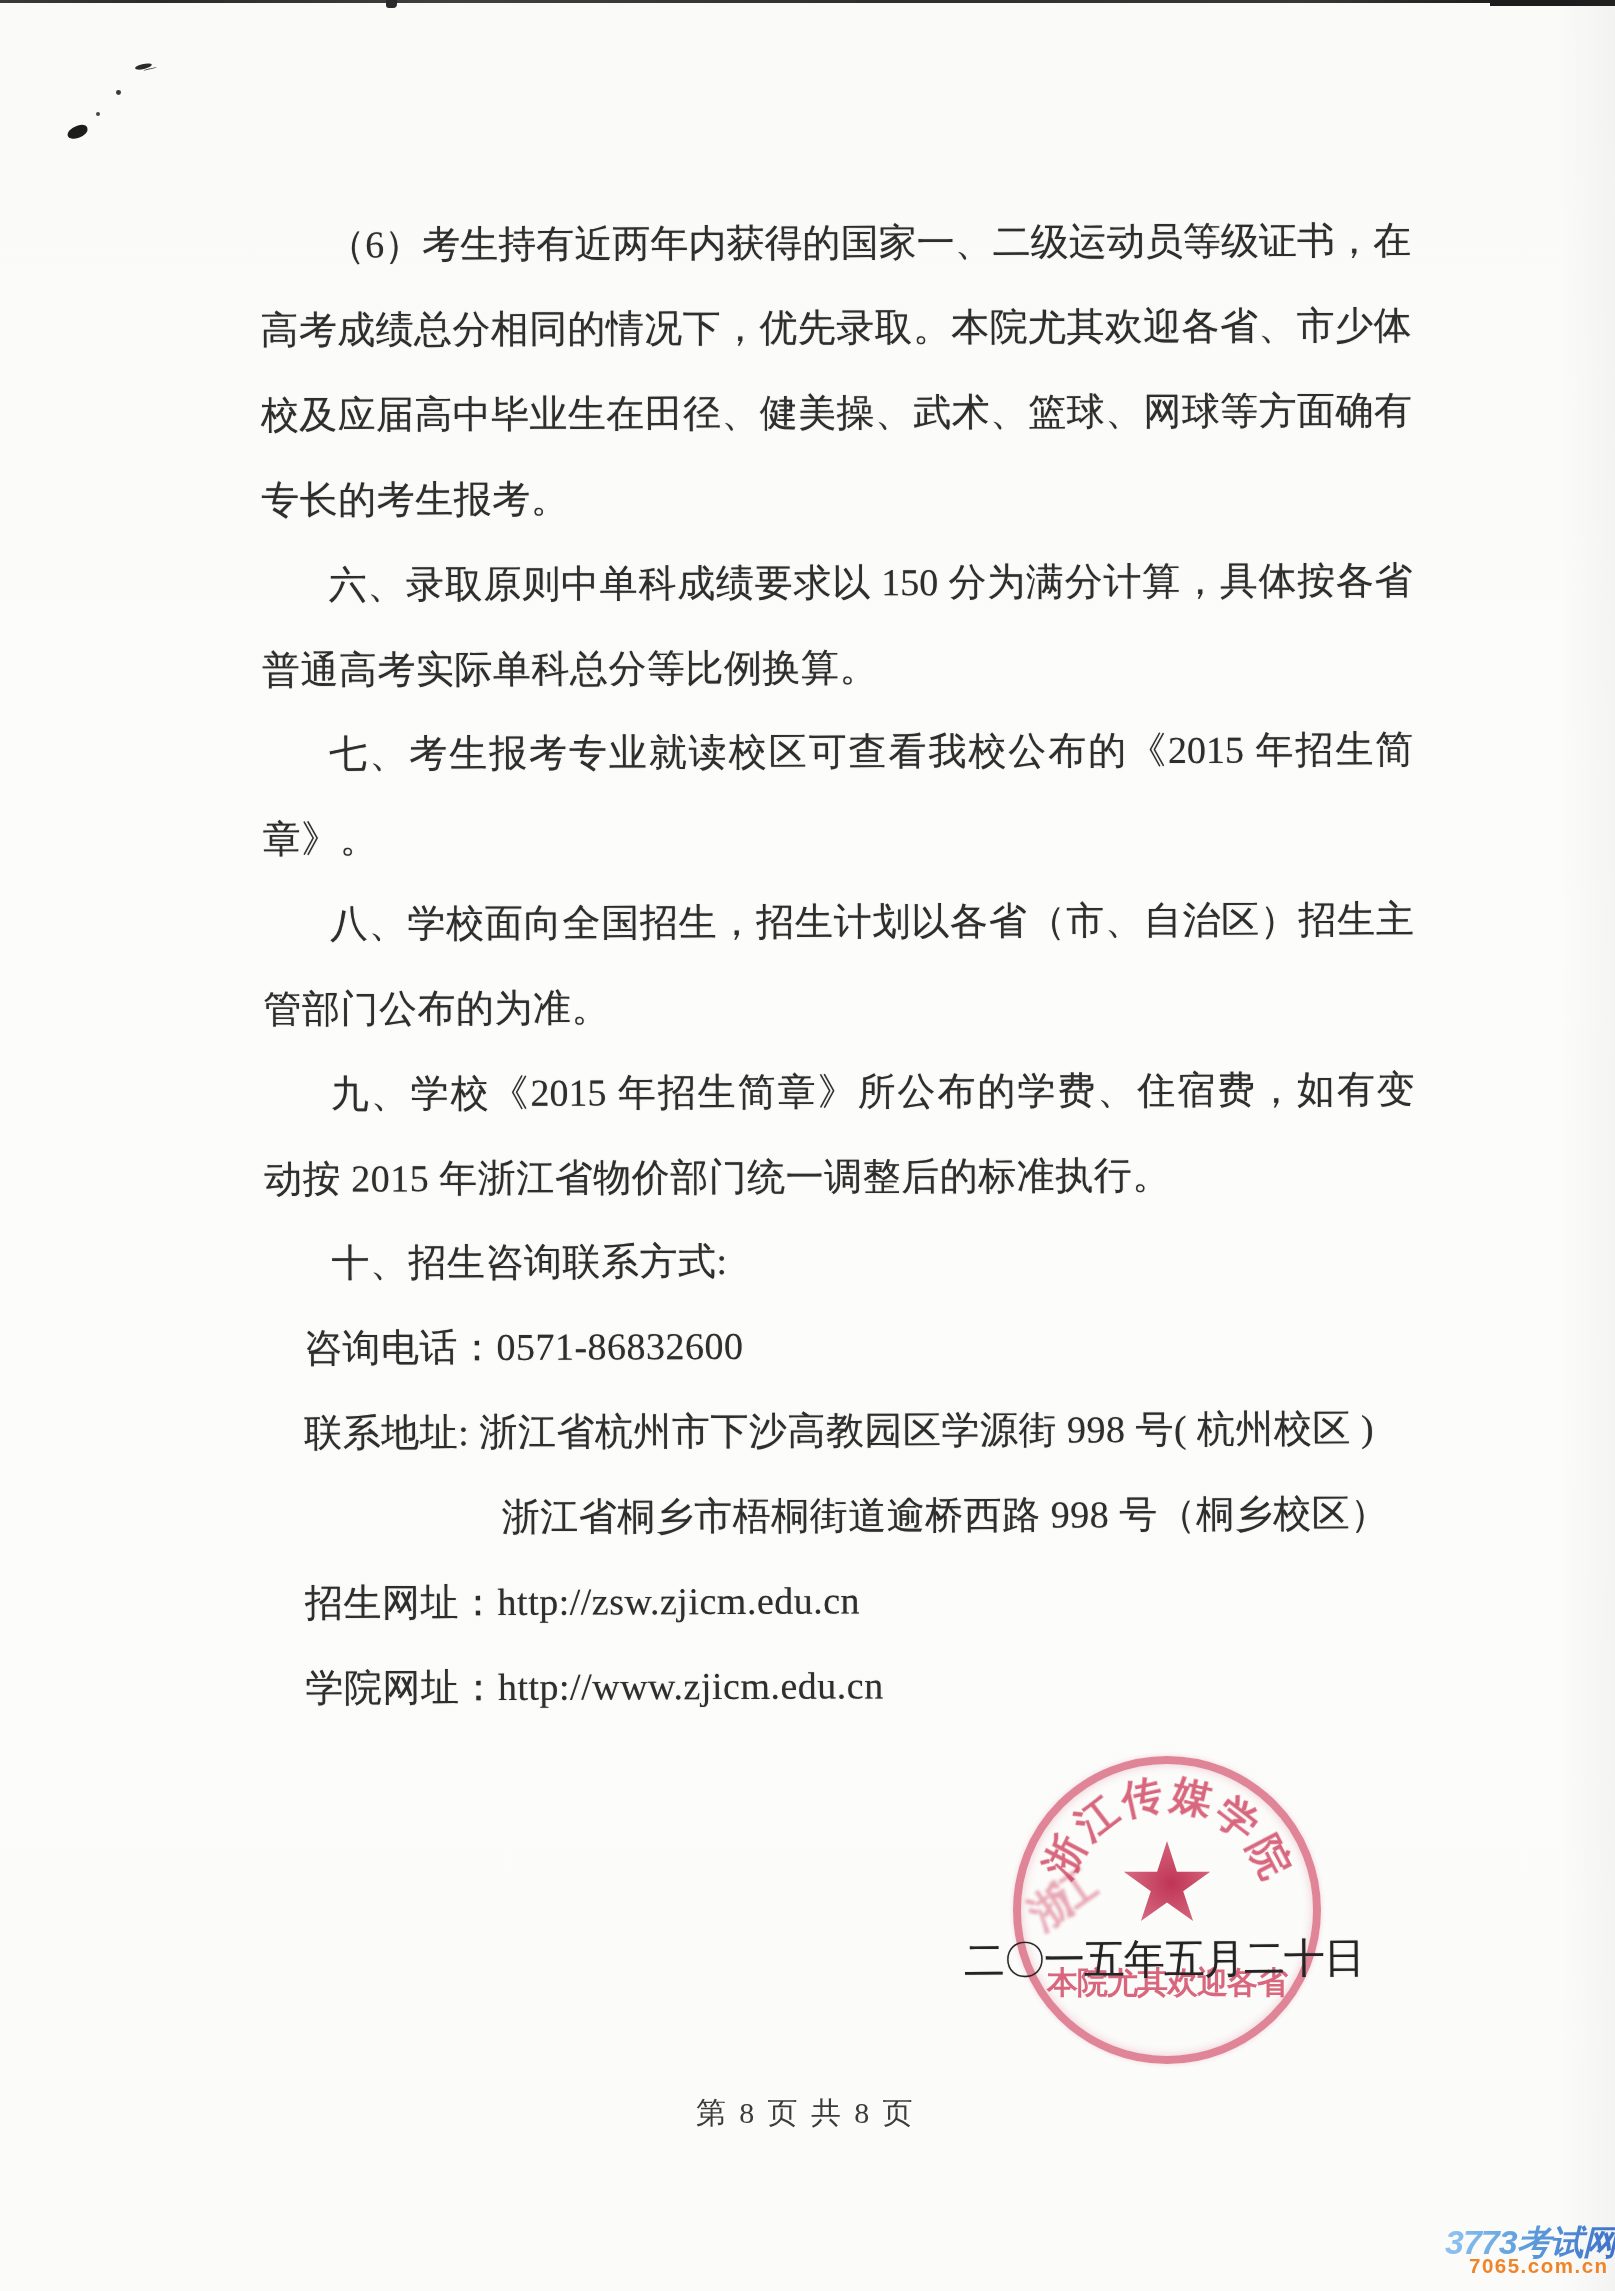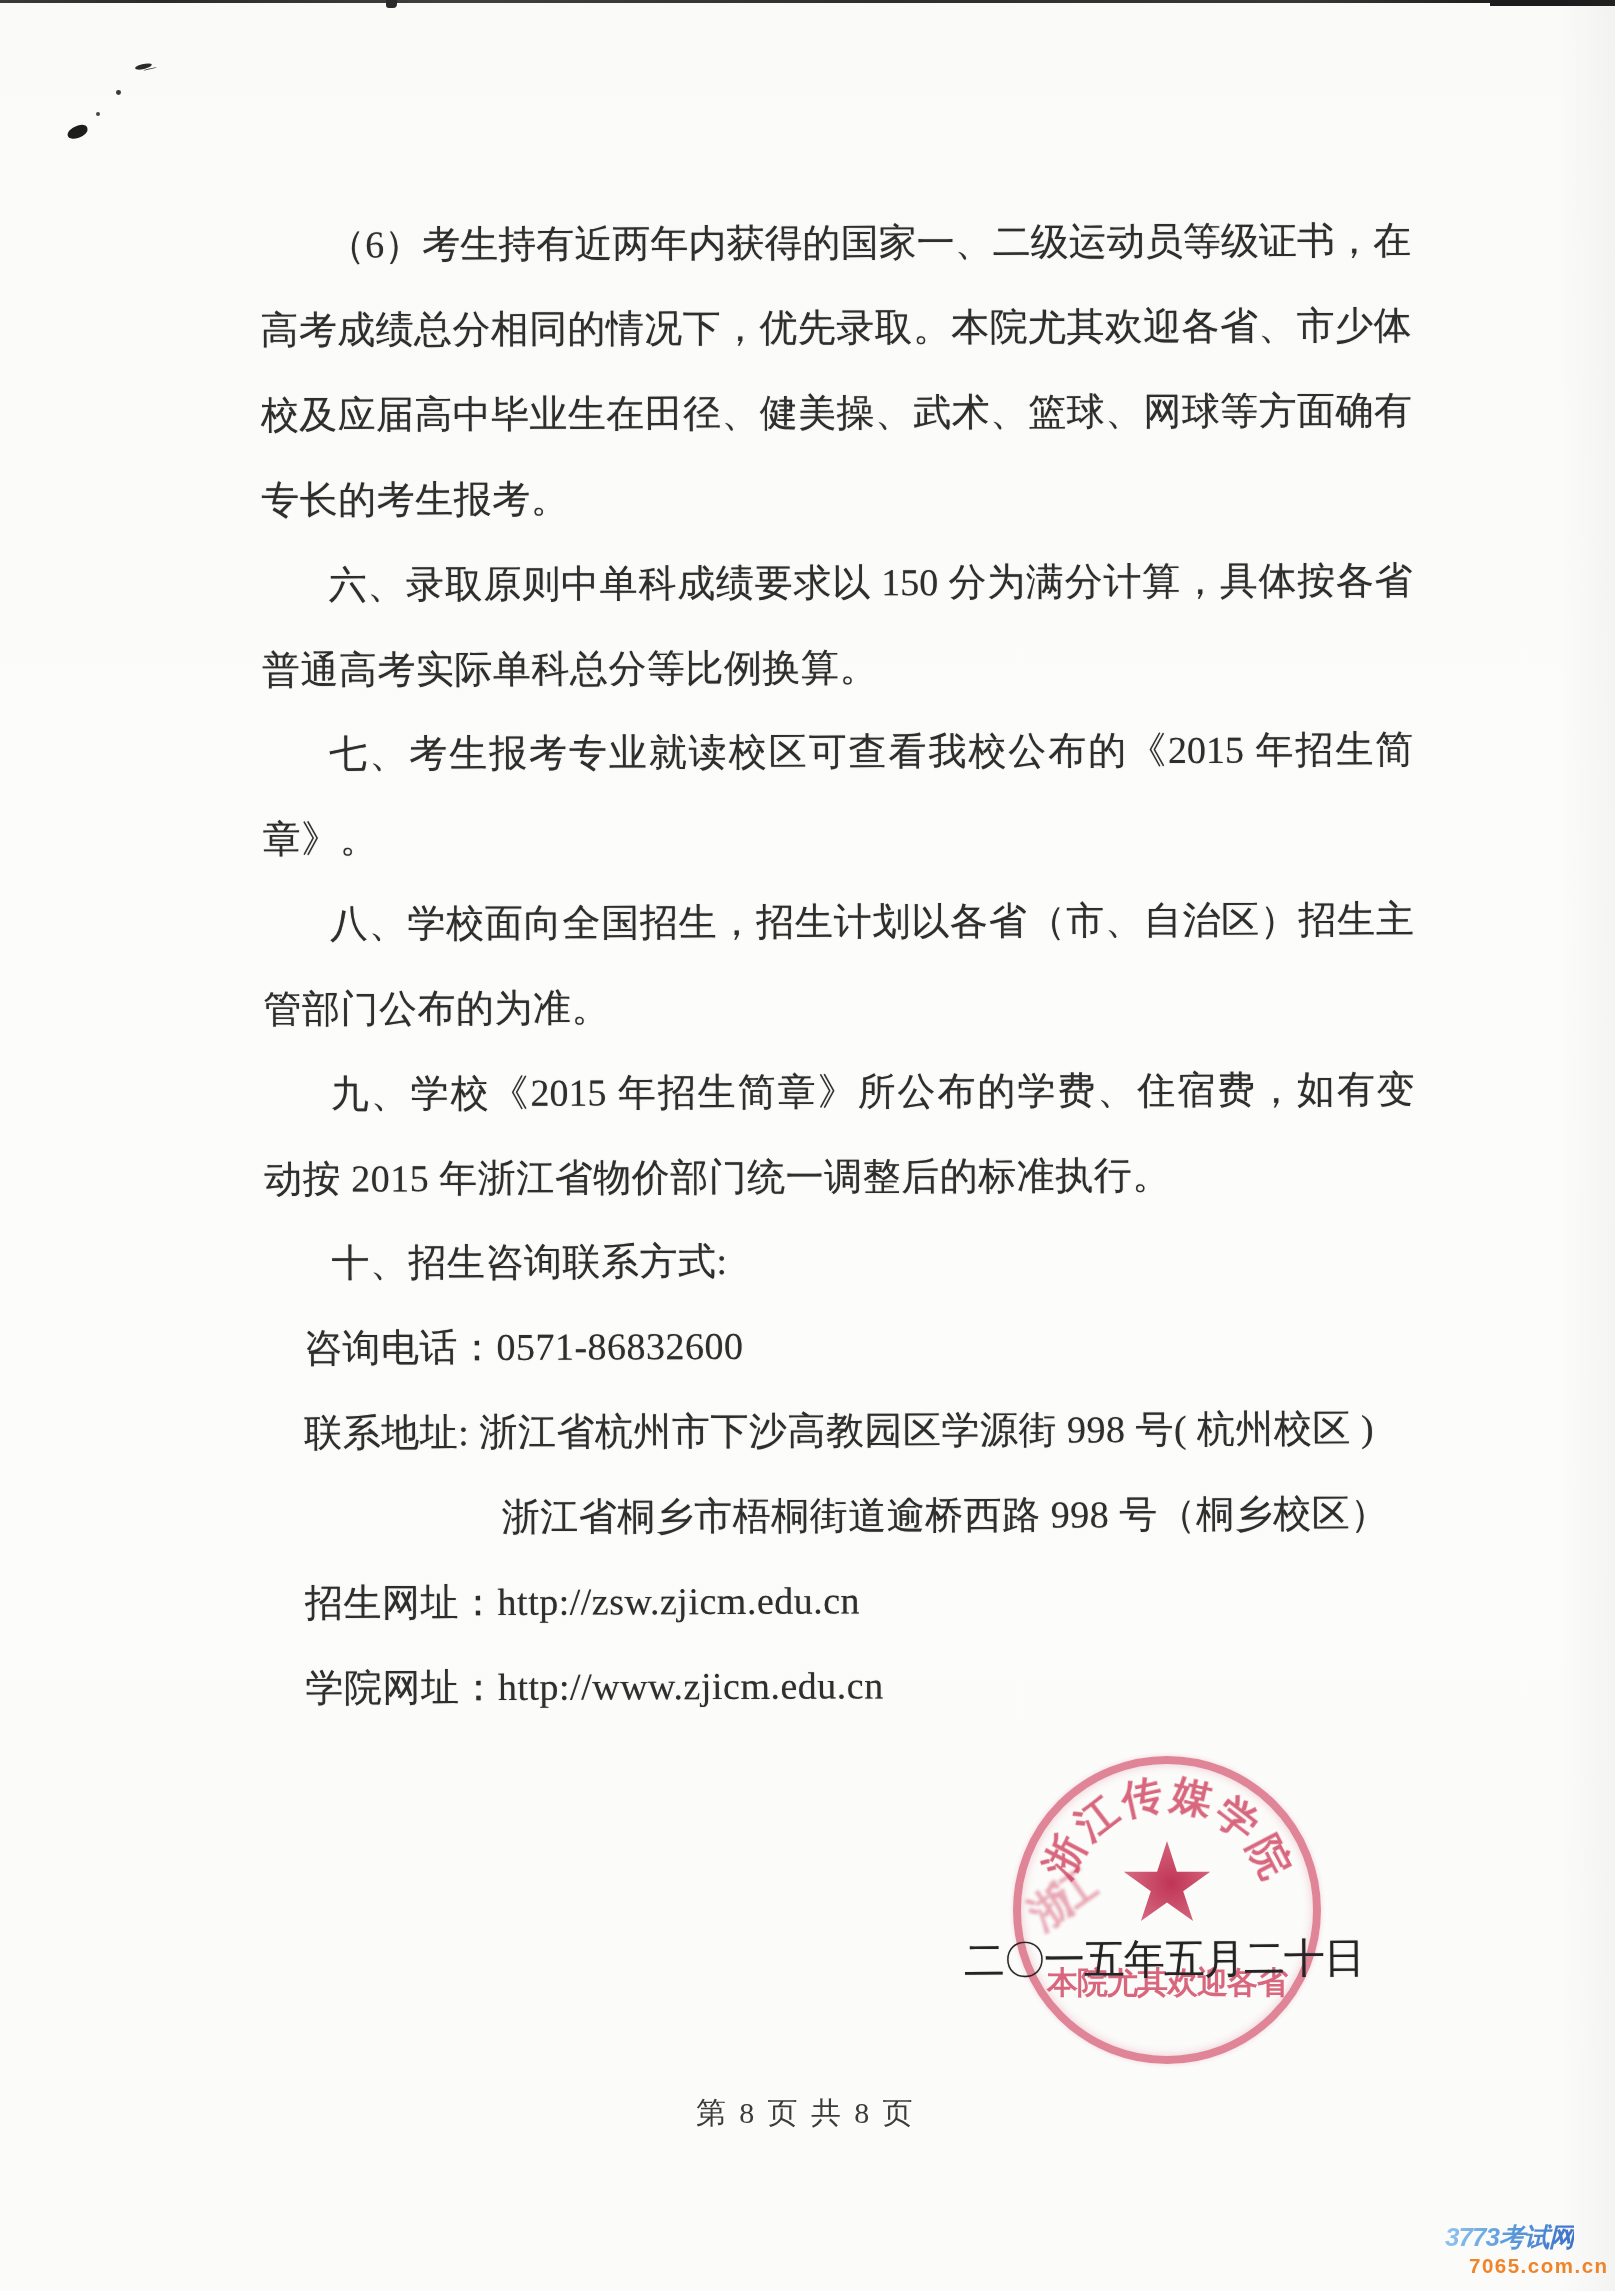--- a/index.html
+++ b/index.html
@@ -51,21 +51,21 @@
   .seal-ghost{position:absolute;left:15.6px;top:119px;font-size:43px;font-weight:bold;
     letter-spacing:-15.6px;transform:rotate(-35deg);opacity:.45;filter:blur(1.4px);white-space:nowrap;}
   
   .date{position:absolute;left:964px;top:1932px;font-size:41px;color:#242424;
     letter-spacing:-1px;white-space:nowrap;transform:rotate(-0.4deg);
     text-shadow:0 0 1px rgba(60,60,60,.5);}
   
   .footer{position:absolute;left:696px;top:2093px;font-size:30px;color:#3c3c3c;
     letter-spacing:2.9px;white-space:nowrap;}
   
-  .wm1{position:absolute;left:1445px;top:2220px;font-size:26px;font-weight:bold;font-style:italic;
+  .wm1{position:absolute;left:1445px;top:2220px;font-size:34px;font-weight:bold;font-style:italic;
     font-family:"Liberation Sans","DejaVu Sans",sans-serif;letter-spacing:-1px;white-space:nowrap;
     background:linear-gradient(100deg,#93c5f0 0%,#5f9fdd 45%,#3c70c8 100%);
     -webkit-background-clip:text;background-clip:text;color:transparent;}
   .wm2{position:absolute;left:1469px;top:2254px;font-size:20.5px;font-weight:bold;
     font-family:"Liberation Sans","DejaVu Sans",sans-serif;letter-spacing:1.5px;
     color:var(--wm-orange,#f08428);white-space:nowrap;}
 </style>
 </head>
 <body>
 

